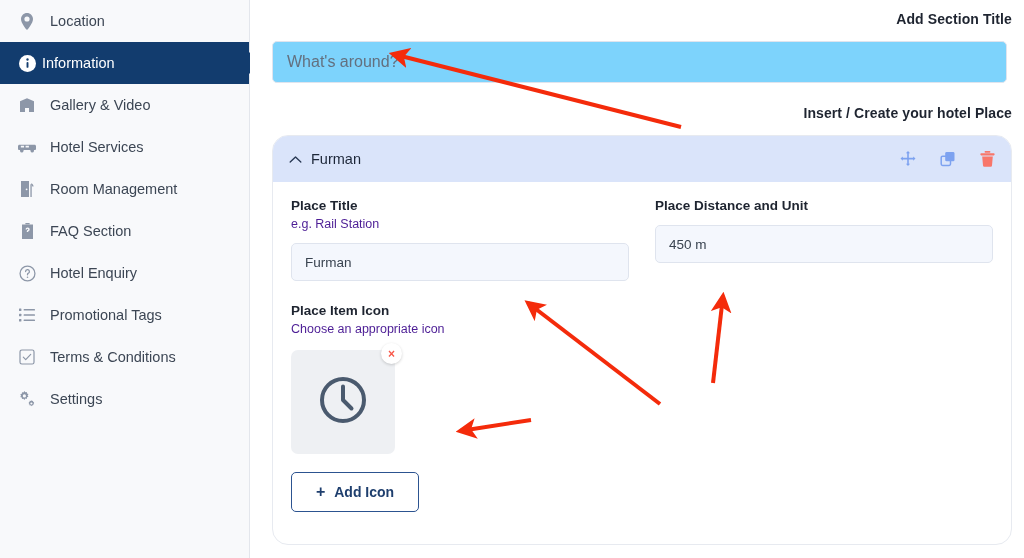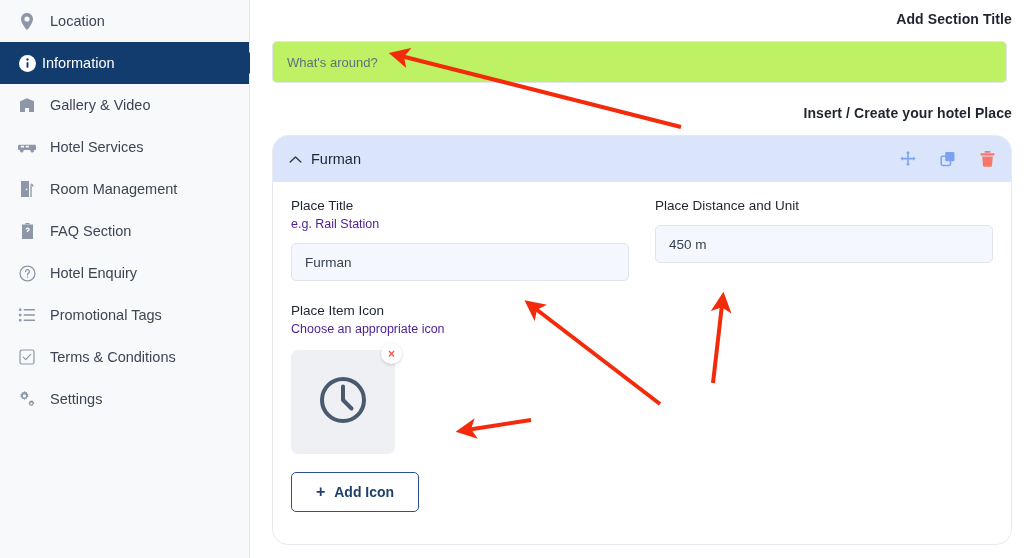--- a/index.html
+++ b/index.html
@@ -68,26 +68,26 @@
     font-weight: bold;
     color: #1e2430;
     letter-spacing: .1px;
     text-align: right;
   }
   .section-title-label { margin-top: 3px; }
   .text-input {
     margin-top: 14px;
     height: 42px;
     width: 735px;
-    background: #bef264;
+    background: #7dd3fc;
     border: 1px solid #dfe4ee;
     border-radius: 5px;
     display: flex; align-items: center;
     padding: 0 14px;
-    font-size: 13px;
+    font-size: 16px;
     color: #63707f;
   }
   .section-sub-label { margin-top: 22px; }
 
   
   .panel {
     margin-top: 14px;
     width: 740px;
     border: 1px solid #e7eaf0;
     border-radius: 16px;
@@ -111,21 +111,21 @@
   .panel-actions {
     margin-left: auto; display: flex; align-items: center; gap: 24px;
   }
   .act { cursor: pointer; display: flex; align-items: center; }
   .act.blue { color: #7da2f0; }
   .act.red  { color: #f8766a; }
 
   .panel-body { padding: 16px 18px 0 18px; }
   .row2 { display: flex; gap: 26px; }
   .col { flex: 1 1 0; min-width: 0; }
-  .lbl { font-size: 13.5px; font-weight: normal; color: #1e2430; }
+  .lbl { font-size: 13.5px; font-weight: bold; color: #1e2430; }
   .hint { font-size: 12.5px; color: #4c1d95; margin-top: 4px; }
   .inp {
     margin-top: 12px;
     height: 38px;
     background: #f4f7fd;
     border: 1px solid #dfe4ee;
     border-radius: 5px;
     display: flex; align-items: center;
     padding: 0 13px;
     font-size: 13.5px;

